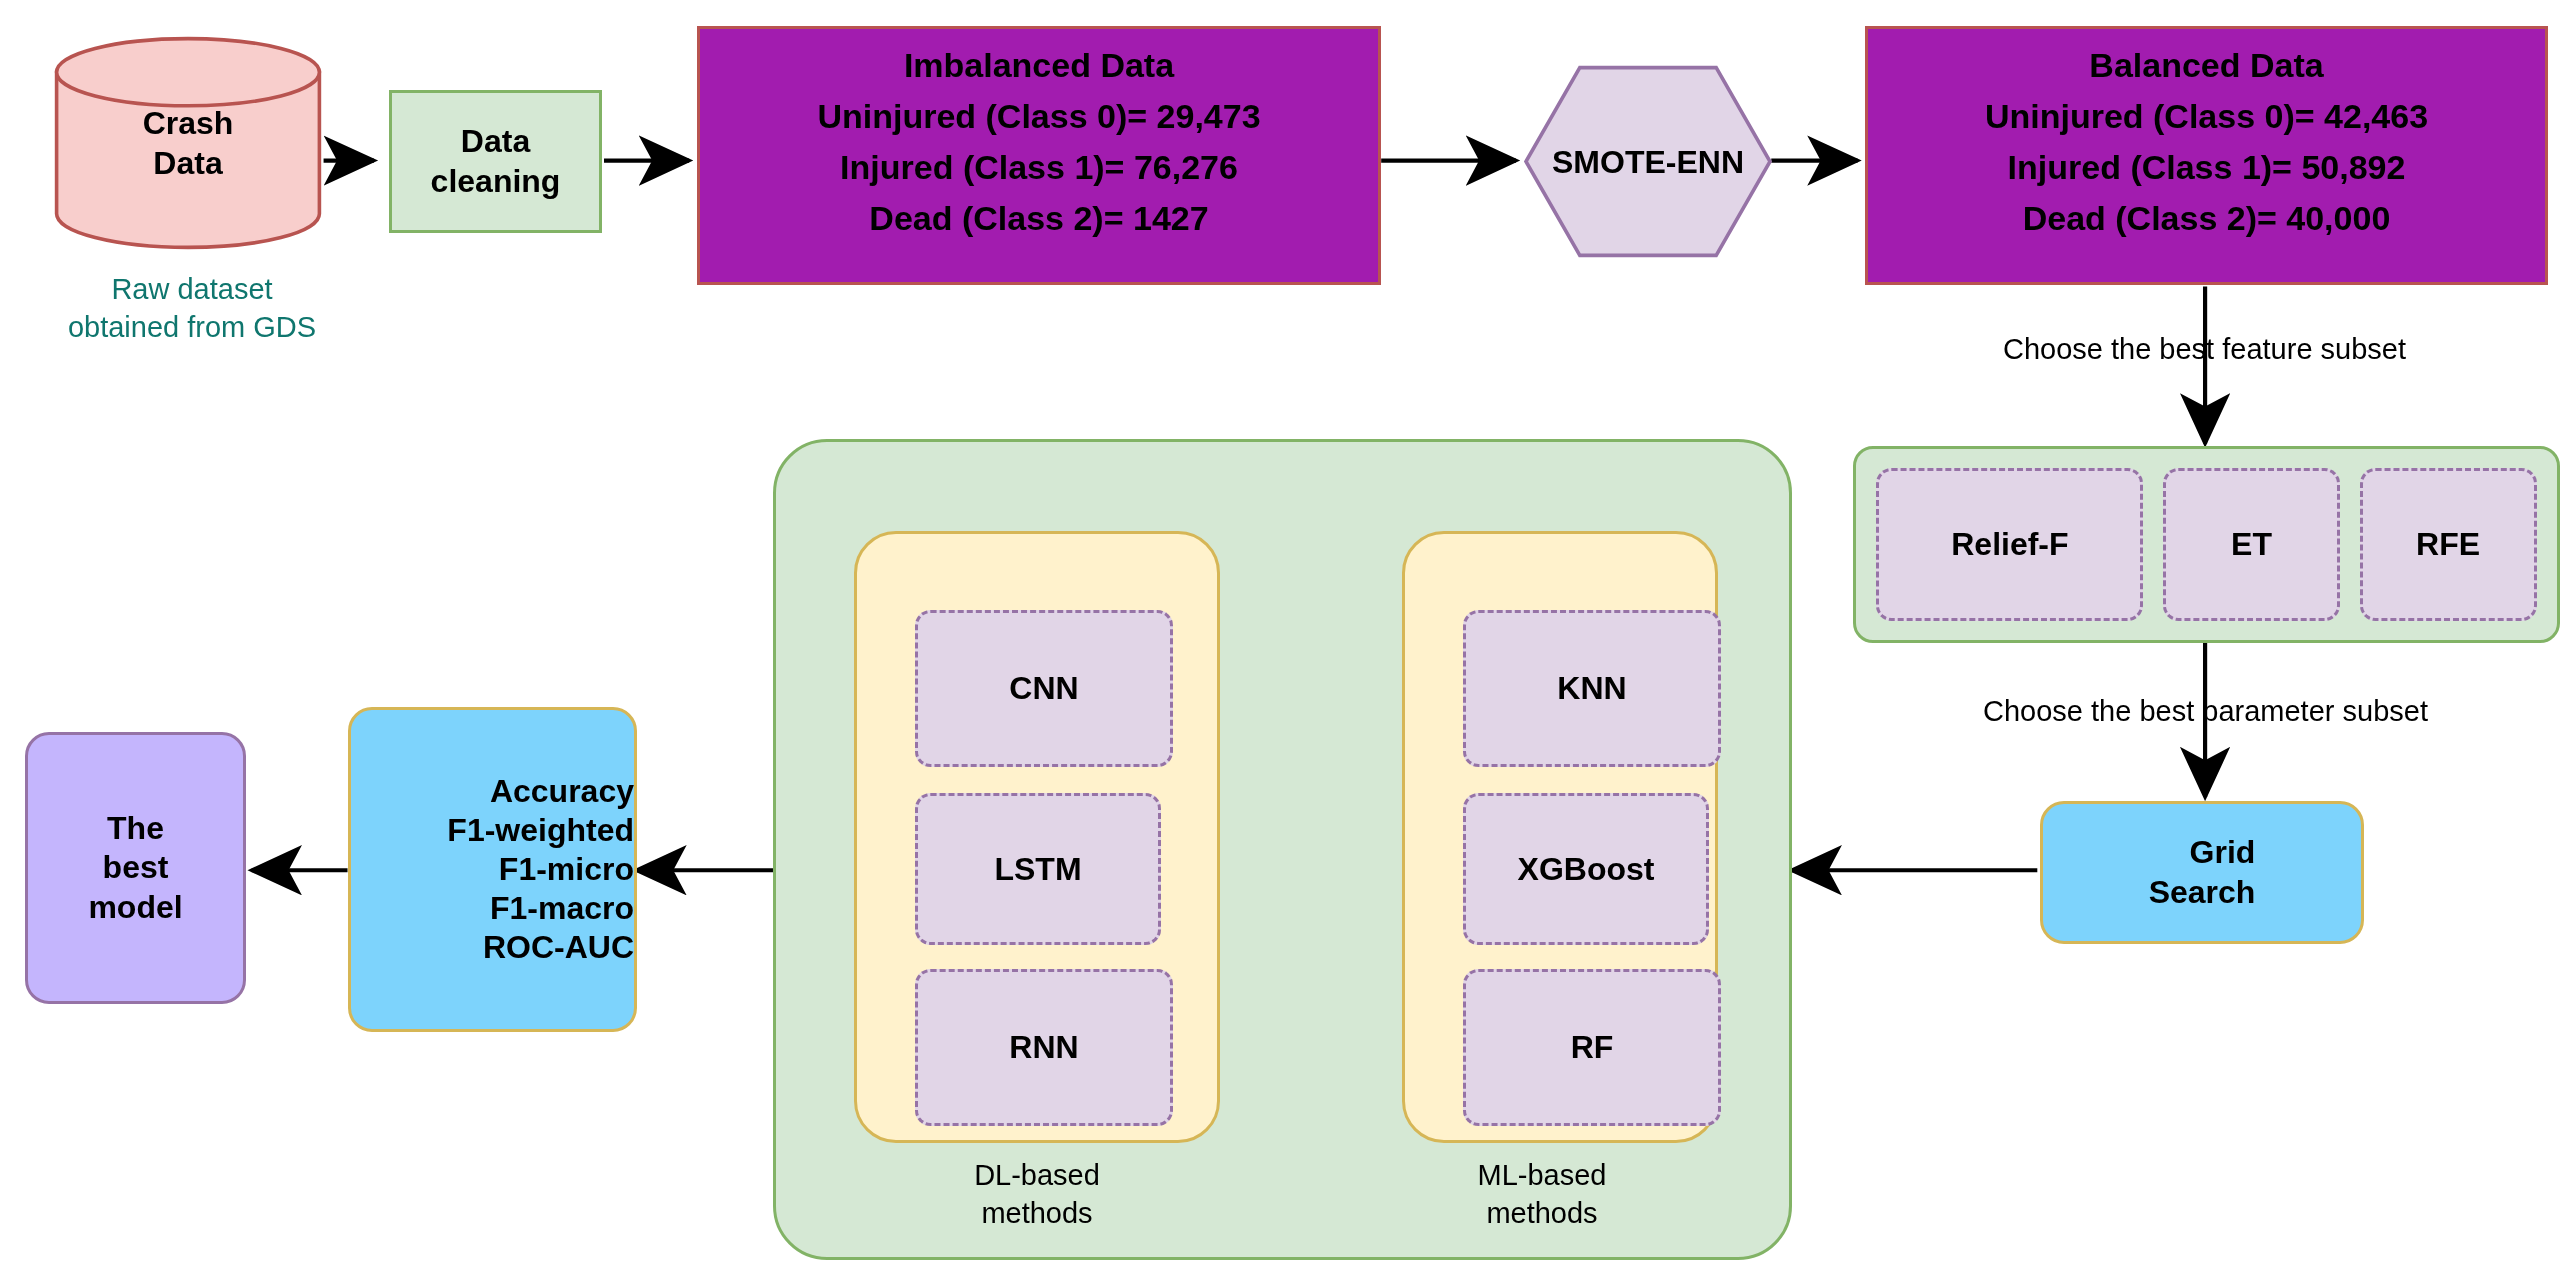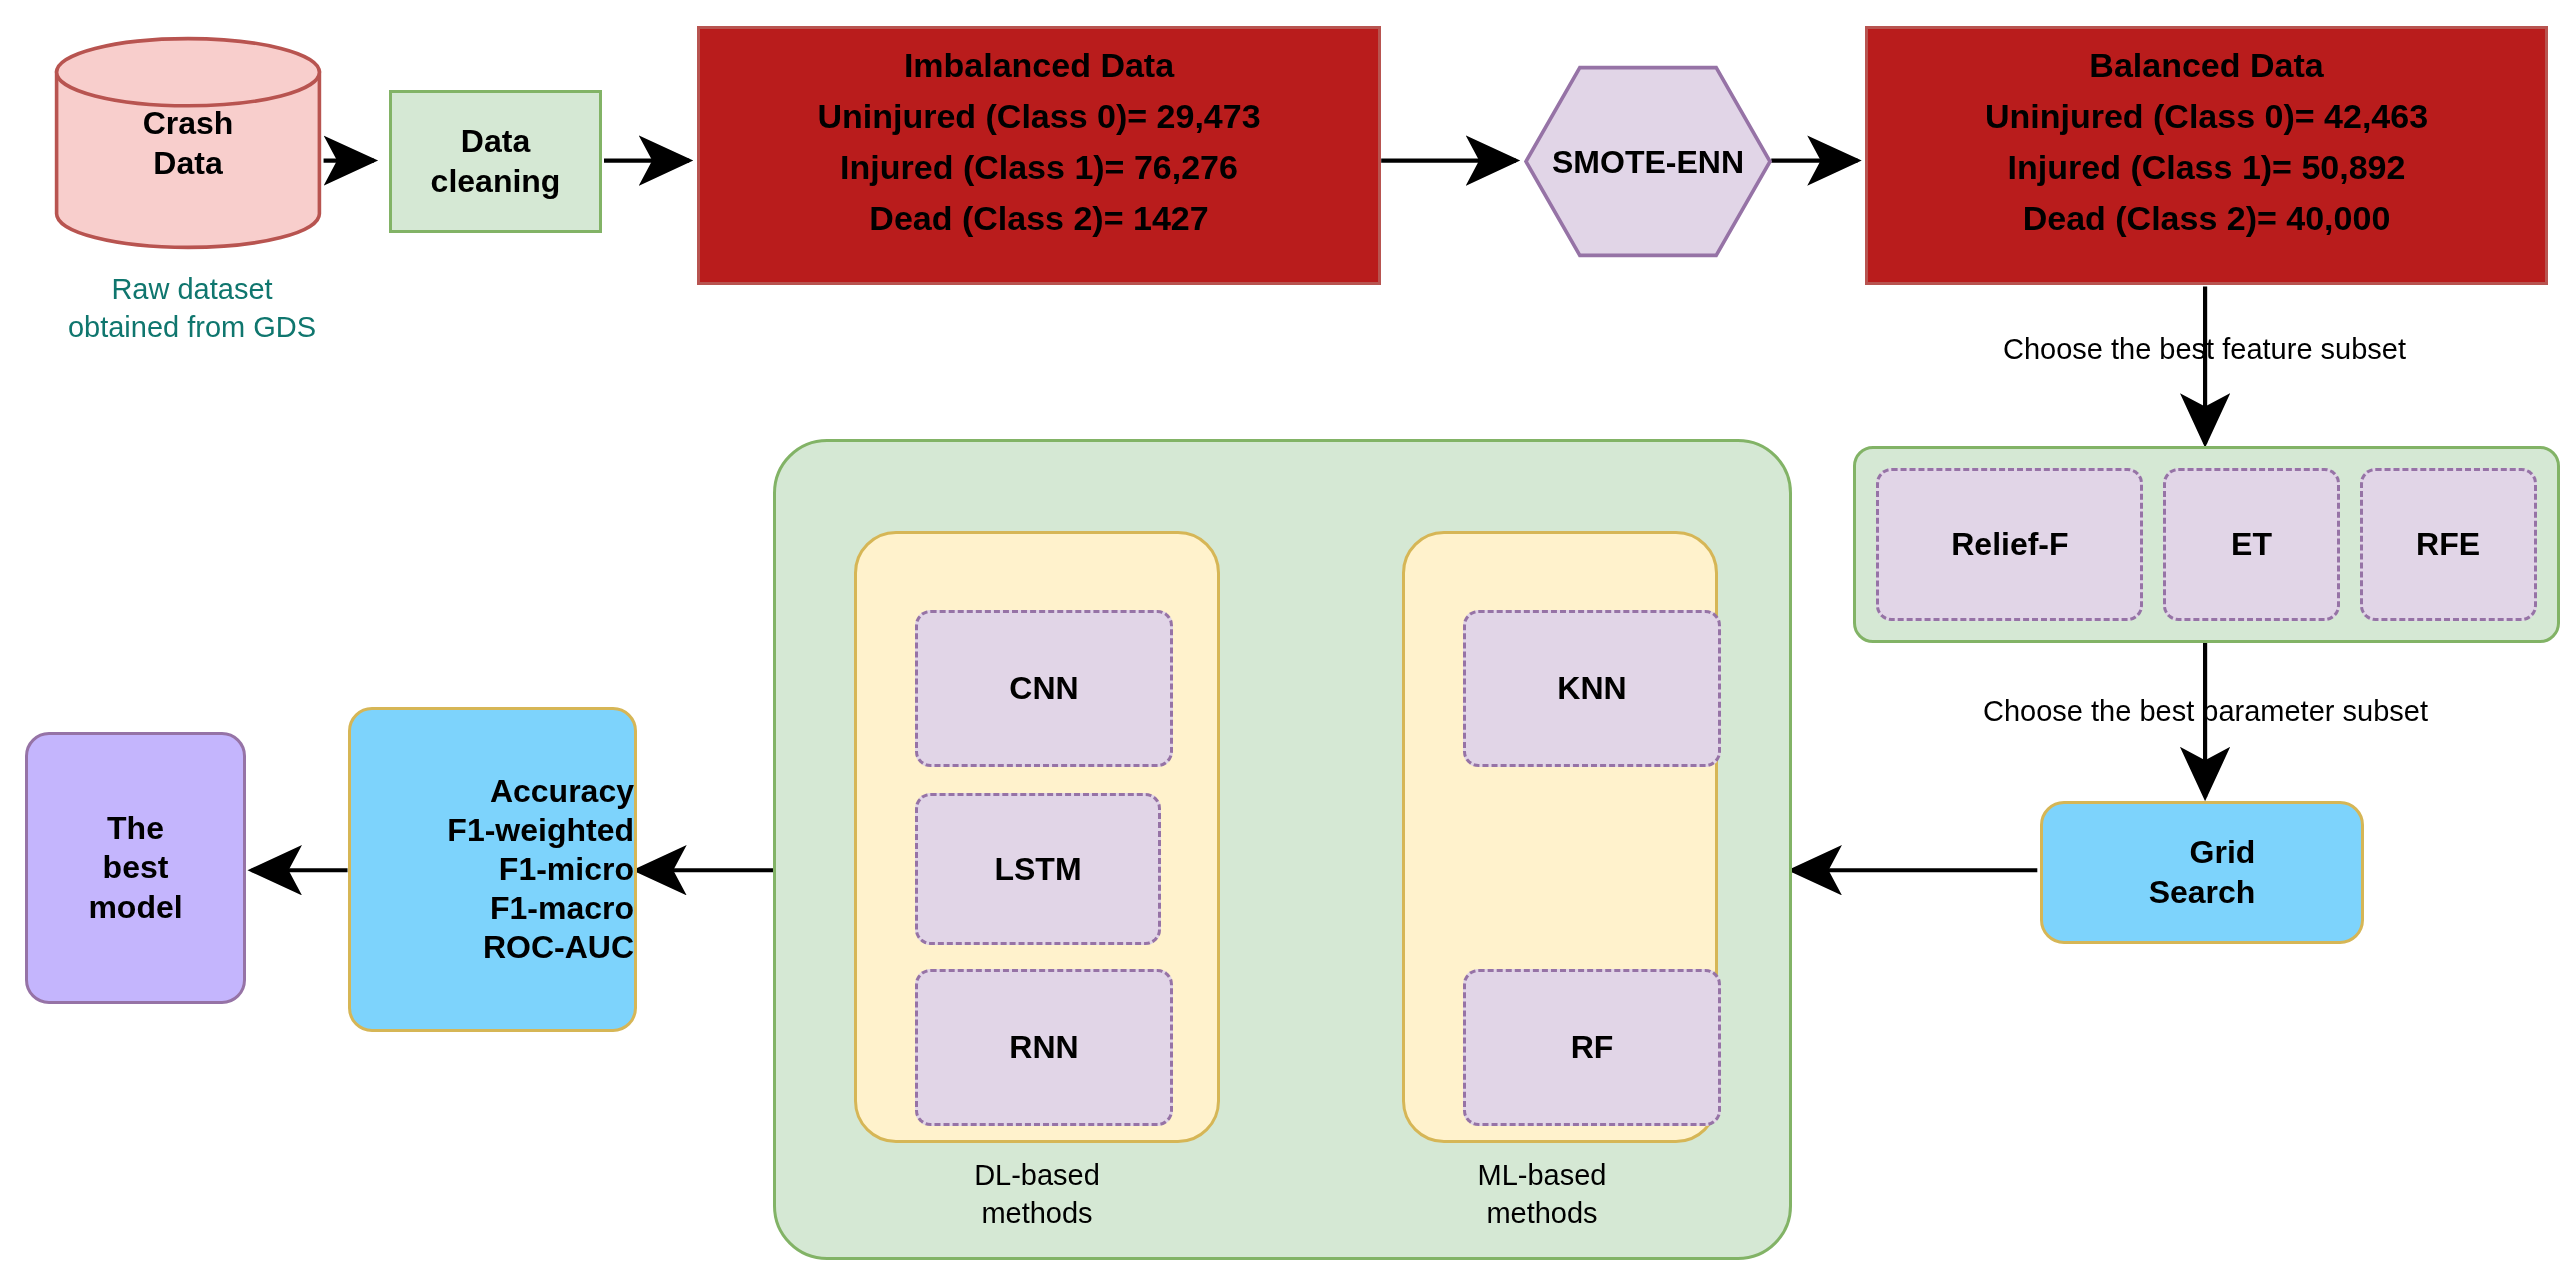--- a/index.html
+++ b/index.html
@@ -8,21 +8,21 @@
     width:2576px;height:1273px;position:relative;overflow:hidden;
     -webkit-font-smoothing:antialiased;
   }
   #stage{position:absolute;left:0;top:0;width:2576px;height:1273px;}
 
   .node{position:absolute;box-sizing:border-box;display:flex;
         align-items:center;justify-content:center;text-align:center;
         color:#000000;line-height:1.22;}
 
   
-  .pink   {background:#b91c1c;border:3.6px solid #b85450;}
+  .pink   {background:#a21caf;border:3.6px solid #b85450;}
   .green  {background:#d5e8d4;border:3.6px solid #82b366;}
   .purple {background:#c4b5fd;border:3.6px solid #9673a6;}
   .yellow {background:#7dd3fc;border:3.6px solid #d6b656;text-align:right;}
 
   .dashed-purple{background:#e1d5e7;border:3.6px dashed #9673a6;border-radius:15.6px;}
 
   .rounded-lg{border-radius:20px;}
   .rounded-md{border-radius:24px;}
 
   
@@ -171,20 +171,24 @@
       <div>DL-based</div>
       <div>methods</div>
     </div>
 
     <div style="position:absolute;left:586px;top:89px;width:316px;height:612px;
                 background:#fff2cc;border:3.6px solid #d6b656;border-radius:42px;box-sizing:border-box;margin-left:40px;">
       <div class="dashed-purple t-box" style="position:absolute;left:58px;top:76px;width:252px;height:151px;
                   display:flex;align-items:center;justify-content:center;">
         <span>KNN</span>
       </div>
+      <div class="dashed-purple t-box" style="position:absolute;left:58px;top:259px;width:240px;height:146px;
+                  display:flex;align-items:center;justify-content:center;">
+        <span>XGBoost</span>
+      </div>
       <div class="dashed-purple t-box" style="position:absolute;left:58px;top:435px;width:252px;height:151px;
                   display:flex;align-items:center;justify-content:center;">
         <span>RF</span>
       </div>
     </div>
     <div class="t-cap" style="position:absolute;left:586px;top:715px;width:360px;text-align:center;line-height:1.3;">
       <div>ML-based</div>
       <div>methods</div>
     </div>
   </div>

